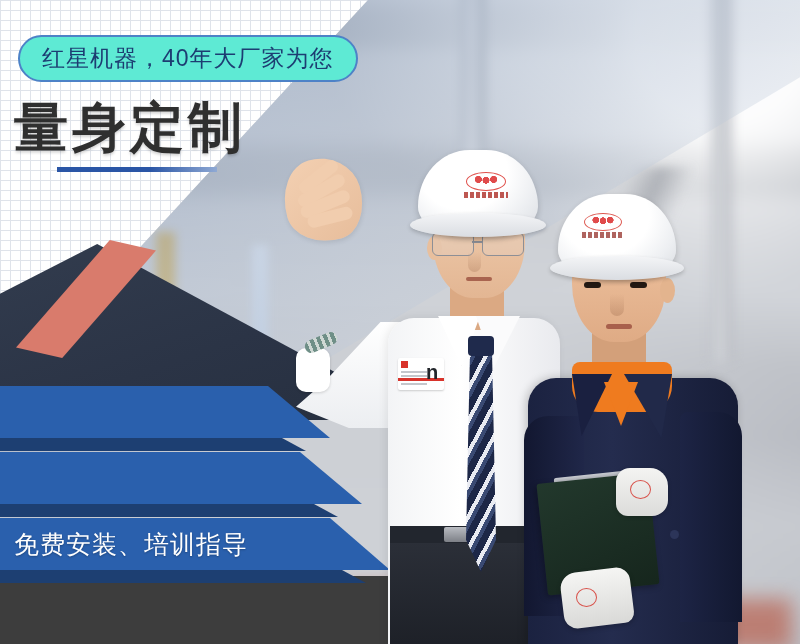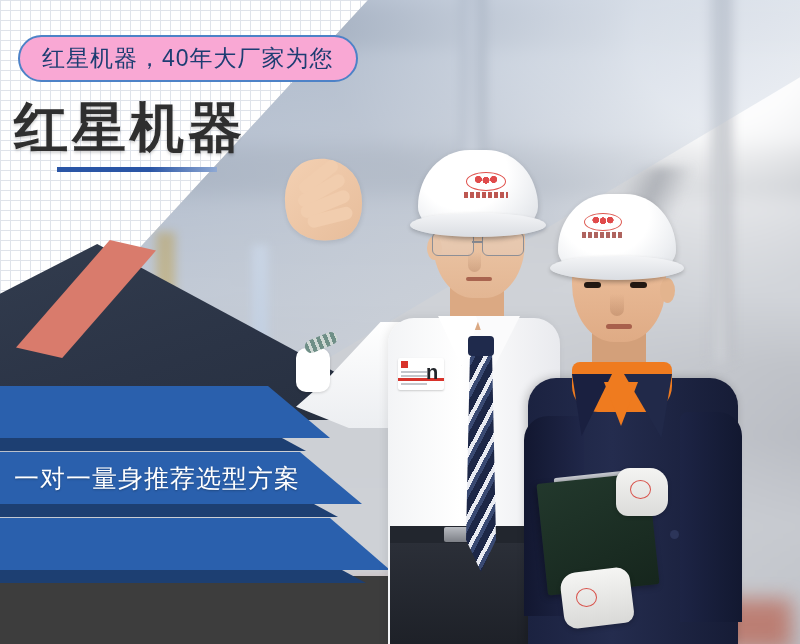--- a/index.html
+++ b/index.html
@@ -161,21 +161,21 @@
 
   
   .headline-block{position:absolute;left:0;top:0;z-index:7;width:420px;}
 
   .pill{
     position:absolute;left:18px;top:35px;
     box-sizing:border-box;
     height:47px;
     padding:0 22px;
     display:flex;align-items:center;
-    background:#f9a8d4;
+    background:#5eead4;
     border:2px solid #4d82c7;
     border-radius:24px;
     color:#1d3d72;
     font-size:23px;
     letter-spacing:1px;
     white-space:nowrap;
   }
 
   .headline{
     position:absolute;left:14px;top:92px;
@@ -500,40 +500,40 @@
   <div class="seam-sheen"></div>
 
   <div class="dark-wedge"></div>
   <div class="red-stripe"></div>
 
   <div class="dark-base"></div>
   <div class="dark-base2"></div>
 
   <div class="headline-block">
     <div class="pill">红星机器，40年大厂家为您</div>
-    <div class="headline">红星机器</div>
+    <div class="headline">量身定制</div>
     <div class="underline"></div>
   </div>
 
   <div class="banners">
 
     <div class="bnr bnr1">
       <div class="shadow"></div>
       <div class="fill"></div>
     </div>
 
     <div class="bnr bnr2">
       <div class="shadow"></div>
       <div class="fill"></div>
-      <div class="label">一对一量身推荐选型方案</div>
     </div>
 
     <div class="bnr bnr3">
       <div class="shadow"></div>
       <div class="fill"></div>
+      <div class="label">免费安装、培训指导</div>
     </div>
 
   </div>
 
   <div class="people">
 
     <div class="eng">
       <div class="arm"></div>
       <div class="hand">
         <div class="finger f1"></div>

